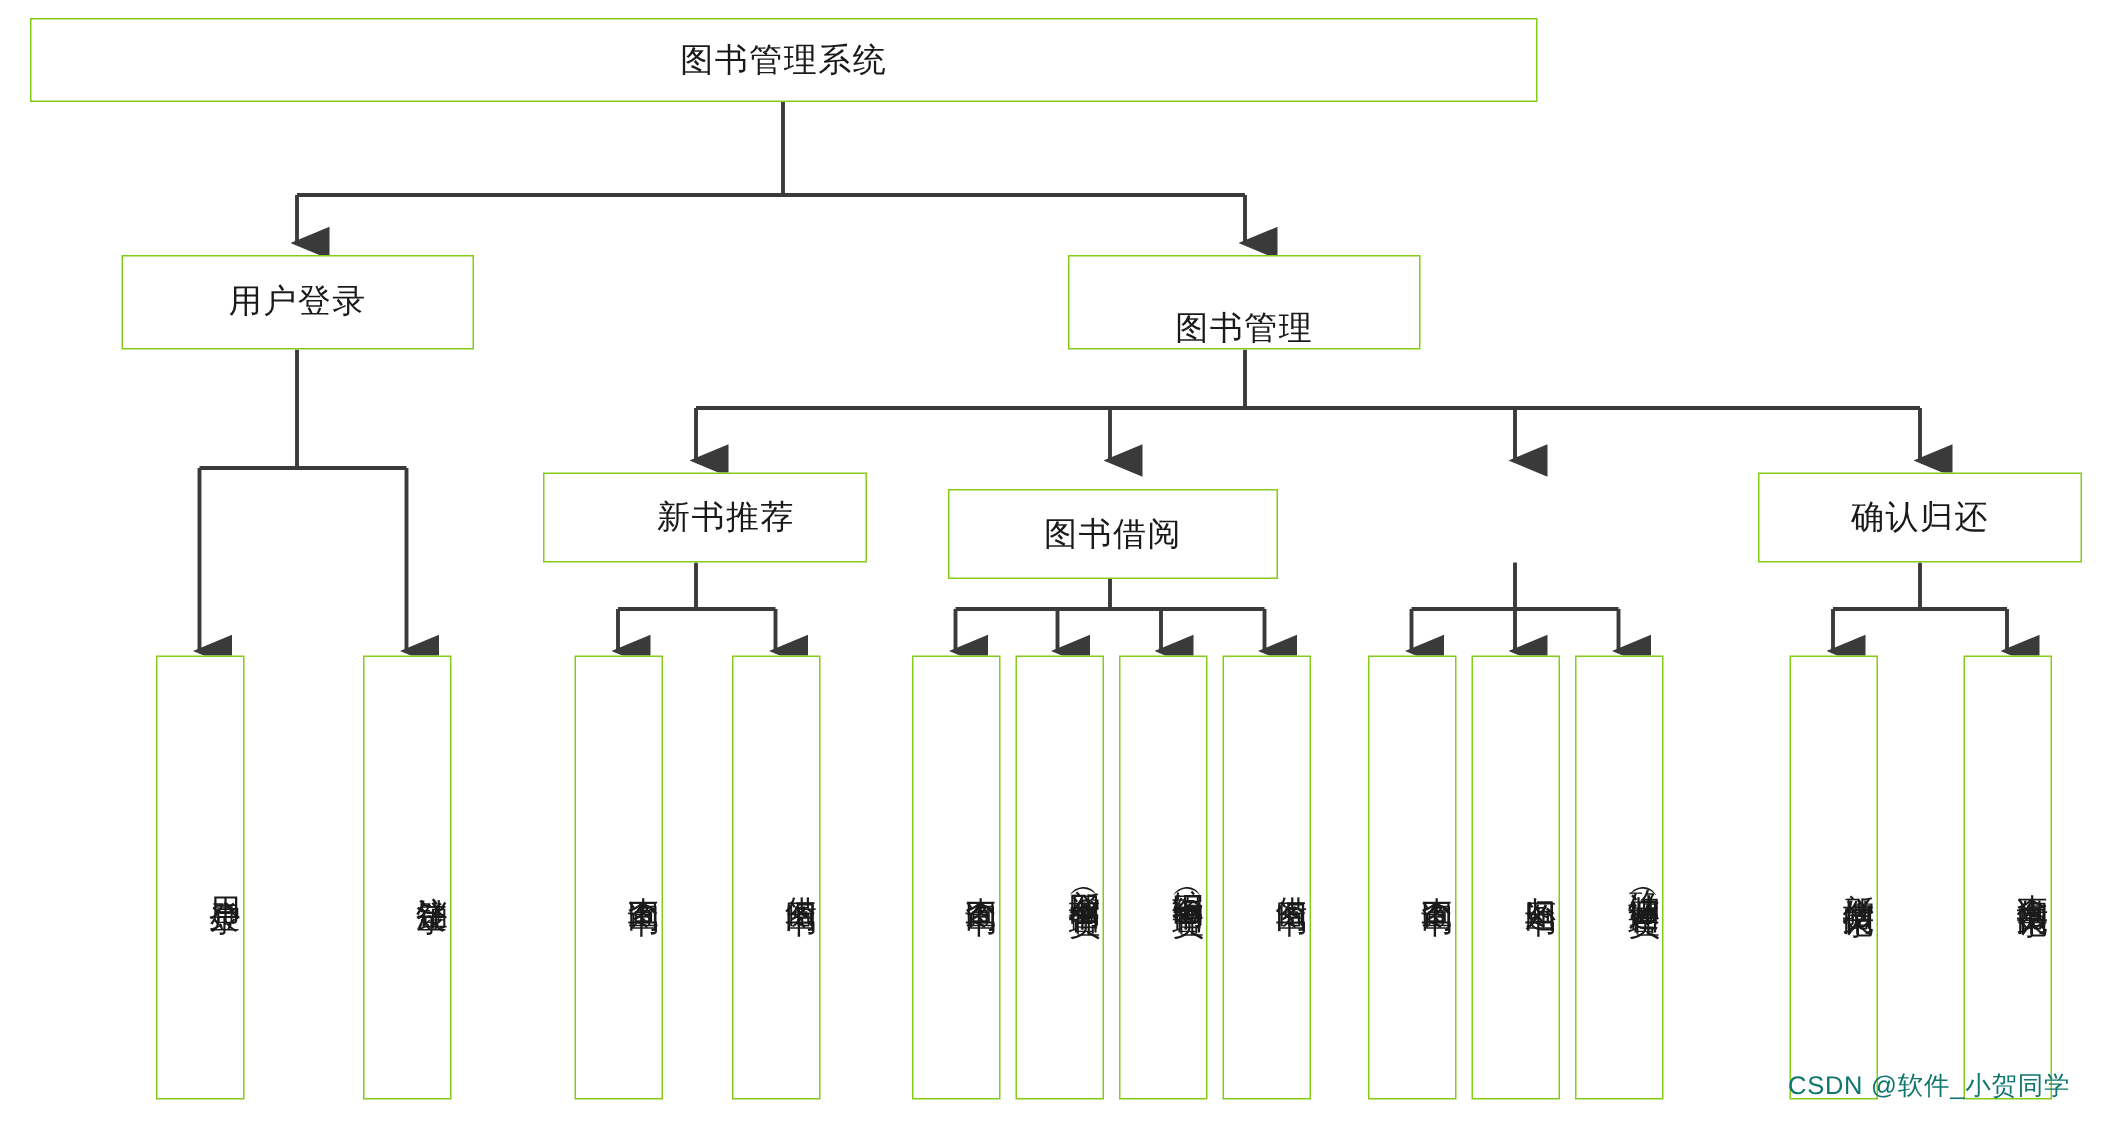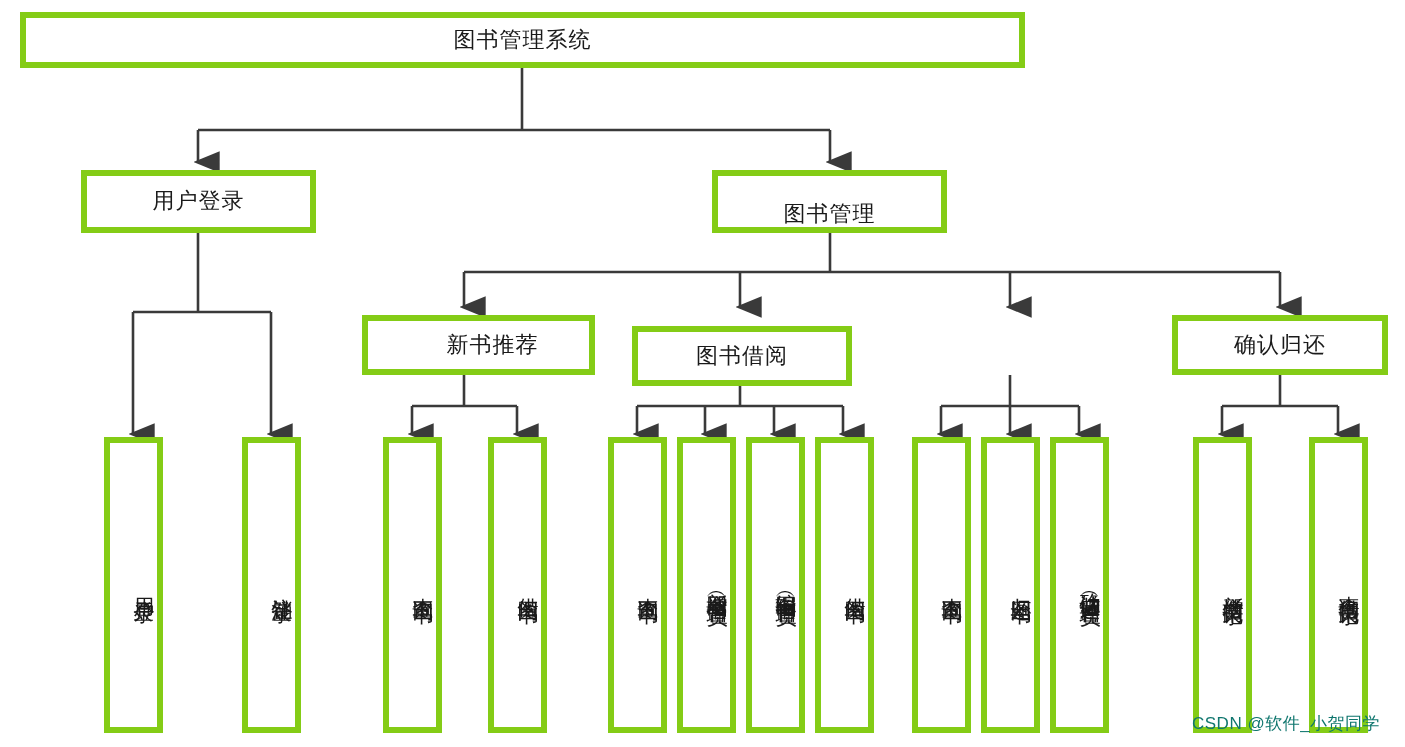--- a/index.html
+++ b/index.html
@@ -22,21 +22,21 @@
     left: 0;
     top: 0;
     width: 1405px;
     height: 747px;
     pointer-events: none;
   }
   .node {
     position: absolute;
     box-sizing: border-box;
     background: #ffffff;
-    border: 6px solid #84cc16;
+    border: 1px solid #84cc16;
     display: flex;
     align-items: center;
     justify-content: center;
     color: #1a1a1a;
   }
   .node.horiz {
     font-size: 22px;
     letter-spacing: 1px;
     line-height: 1.2;
   }
@@ -126,21 +126,21 @@
     <span class="lbl">图书管理系统</span>
   </div>
 
   <div class="node horiz" style="left:81px; top:170px; width:235px; height:63px;">
     <span class="lbl">用户登录</span>
   </div>
   <div class="node horiz" style="left:712px; top:170px; width:235px; height:63px;align-items:flex-end;">
     <span class="lbl">图书管理</span>
   </div>
 
-  <div class="node horiz" style="left:362px; top:315px; width:233px; height:60px;padding-left:28px;">
+  <div class="node horiz" style="left:362px; top:315px; width:216px; height:60px;padding-left:28px;">
     <span class="lbl">新书推荐</span>
   </div>
   <div class="node horiz" style="left:632px; top:326px; width:220px; height:60px;">
     <span class="lbl">图书借阅</span>
   </div>
   <div class="node horiz" style="left:1172px; top:315px; width:216px; height:60px;">
     <span class="lbl">确认归还</span>
   </div>
 
   <div class="node vert" style="left:104px; top:437px; width:59px; height:296px;">

